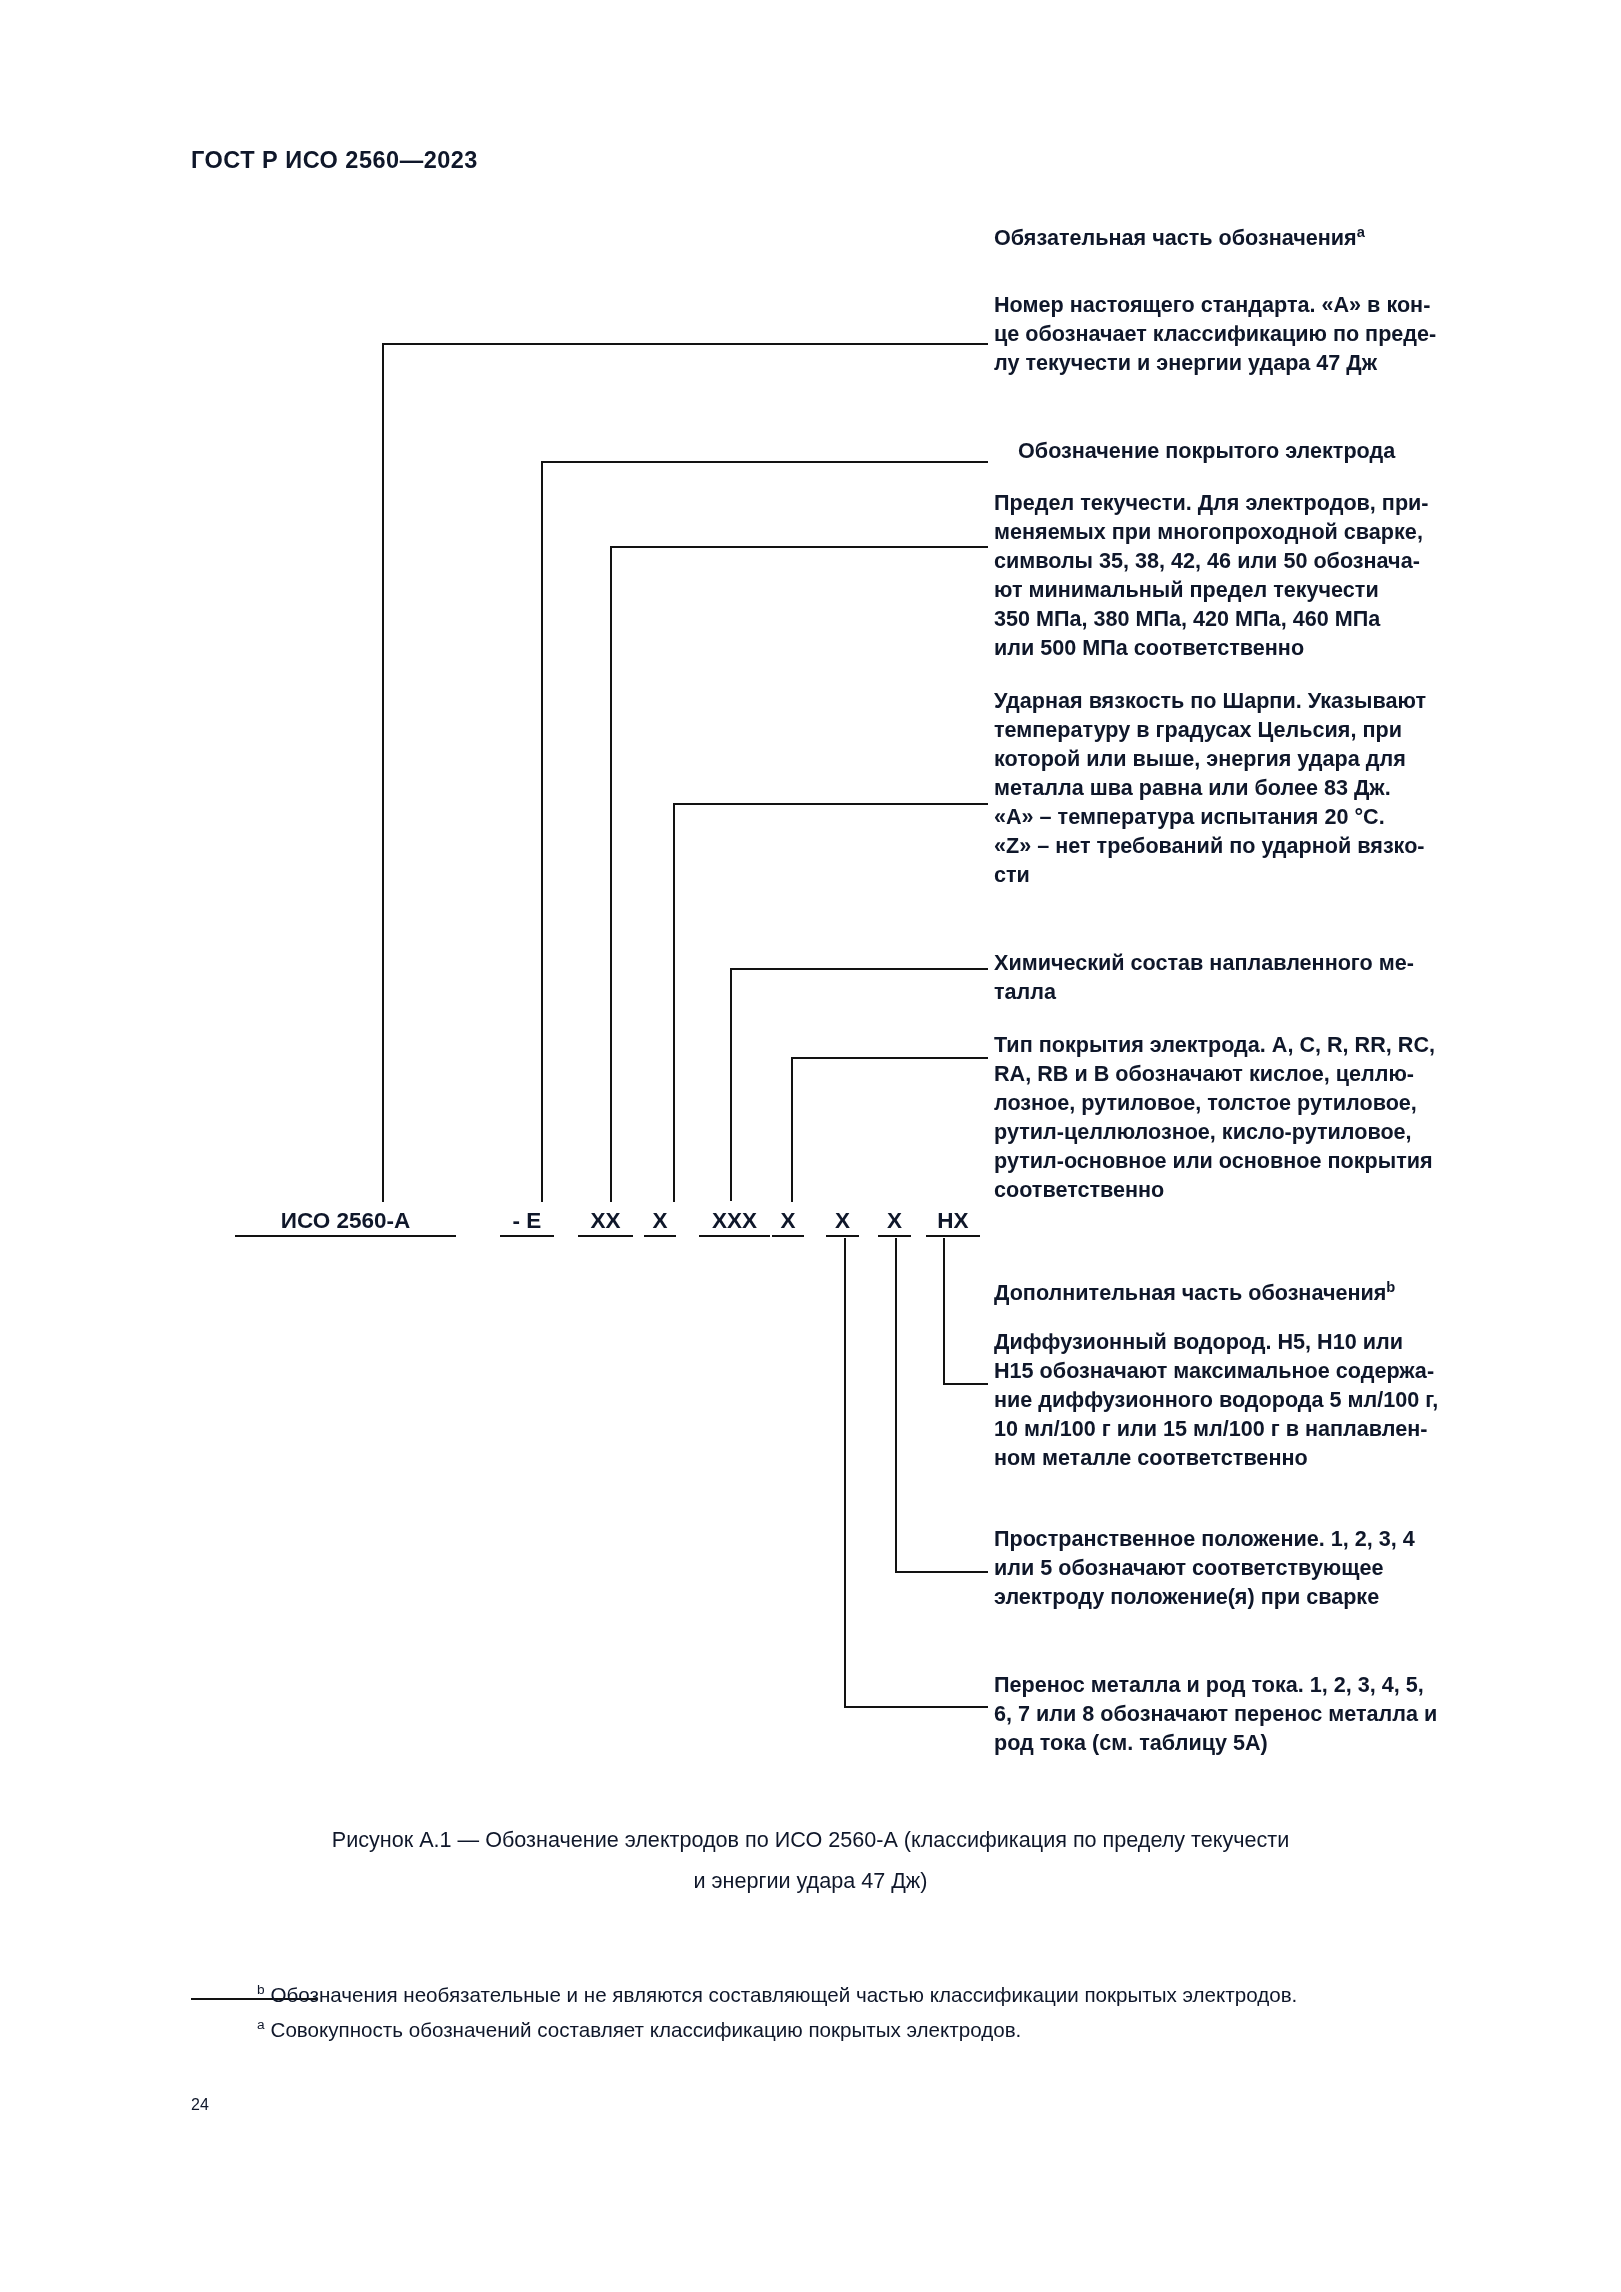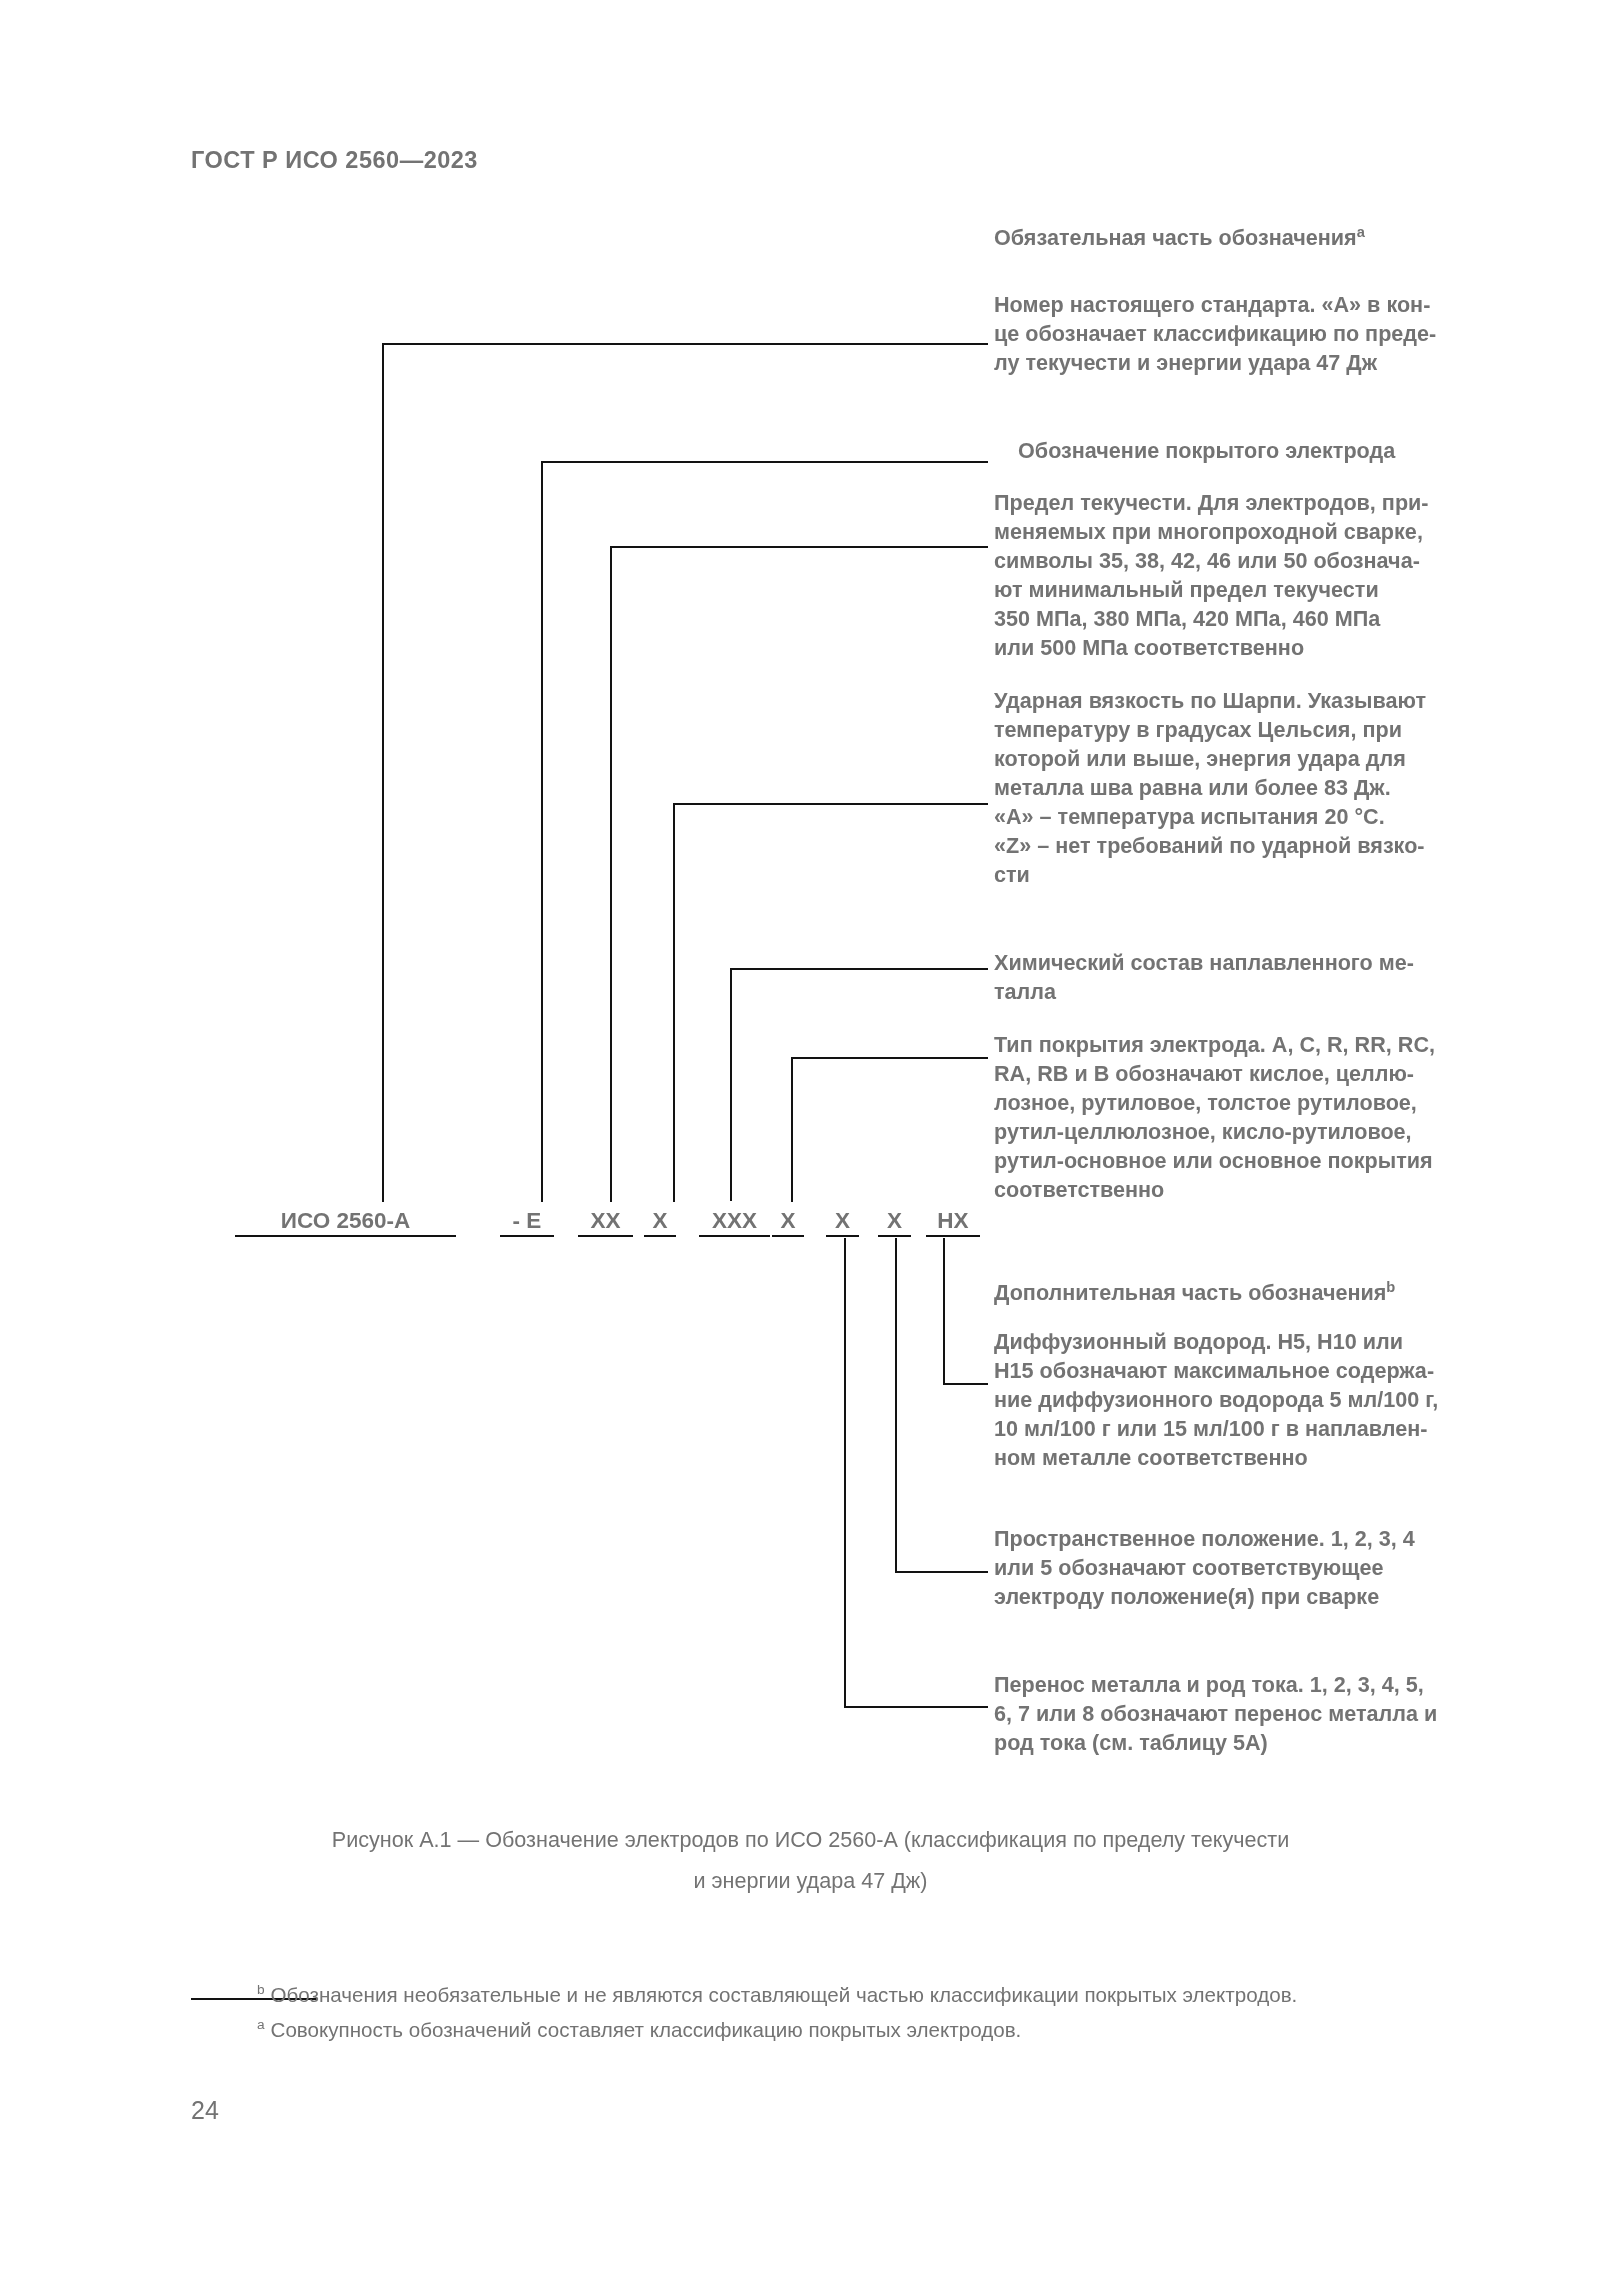--- a/index.html
+++ b/index.html
@@ -2,21 +2,21 @@
 <html><head>
 <meta charset="utf-8">
 <style>
   html, body { margin: 0; padding: 0; background: #e8e8e8; }
   #page {
     position: relative;
     width: 1621px;
     height: 2293px;
     background: #ffffff;
     font-family: "Liberation Sans", sans-serif;
-    color: #737373;
+    color: #0f172a;
     overflow: hidden;
   }
   .hdr {
     position: absolute;
     left: 191px; top: 147px;
     font-size: 23.5px; font-weight: bold;
     letter-spacing: 0.5px;
   }
   .block {
     position: absolute;
@@ -99,21 +99,21 @@
     left: 257px; width: 1274px;
     font-size: 20.6px; line-height: 27.4px;
     font-weight: normal;
   }
   .fn sup { font-size: 13.7px; margin-right: 5.9px; }
   .fn-a { top: 2011px; }
   .fn-b { top: 1976px; }
   .pagenum {
     position: absolute;
     left: 191px; top: 2096px;
-    font-size: 25px; font-weight: normal;
+    font-size: 16px; font-weight: normal;
   }
 </style>
 </head>
 <body>
 
 <div id="page">
 
   <div class="hdr">ГОСТ Р ИСО 2560—2023</div>
 
   <div class="block b0"><span>Обязательная часть обозначения</span><sup>a</sup></div>

